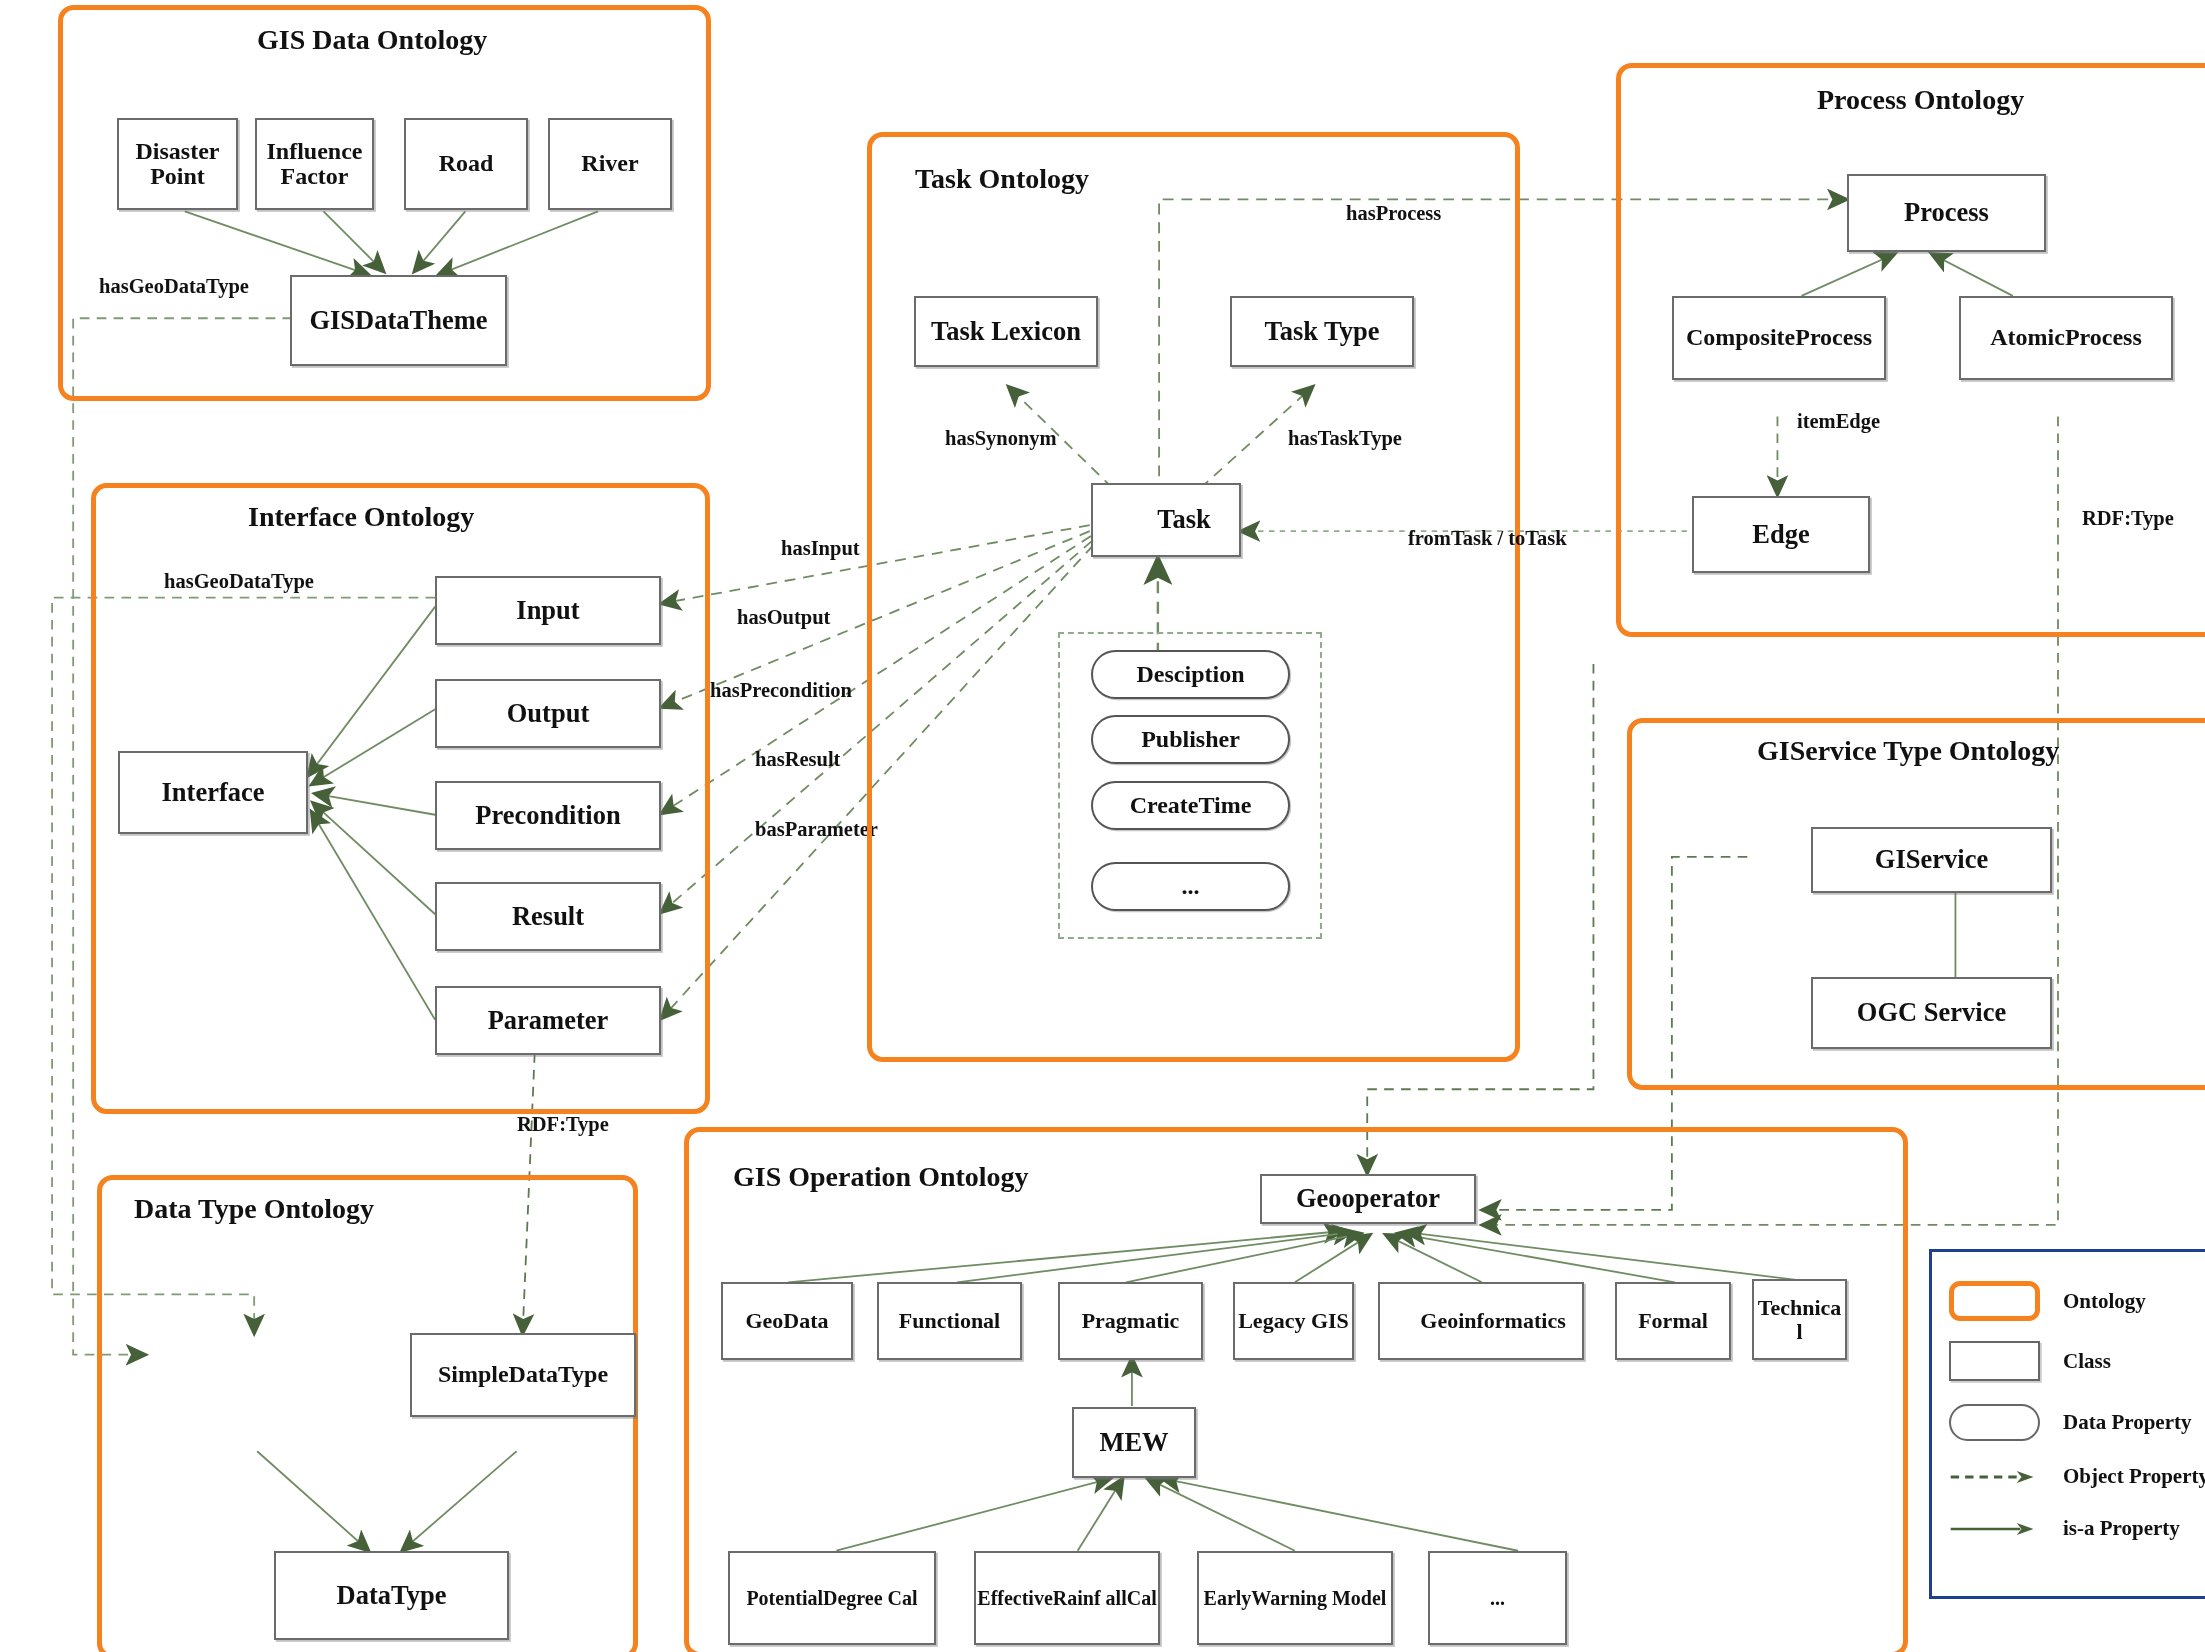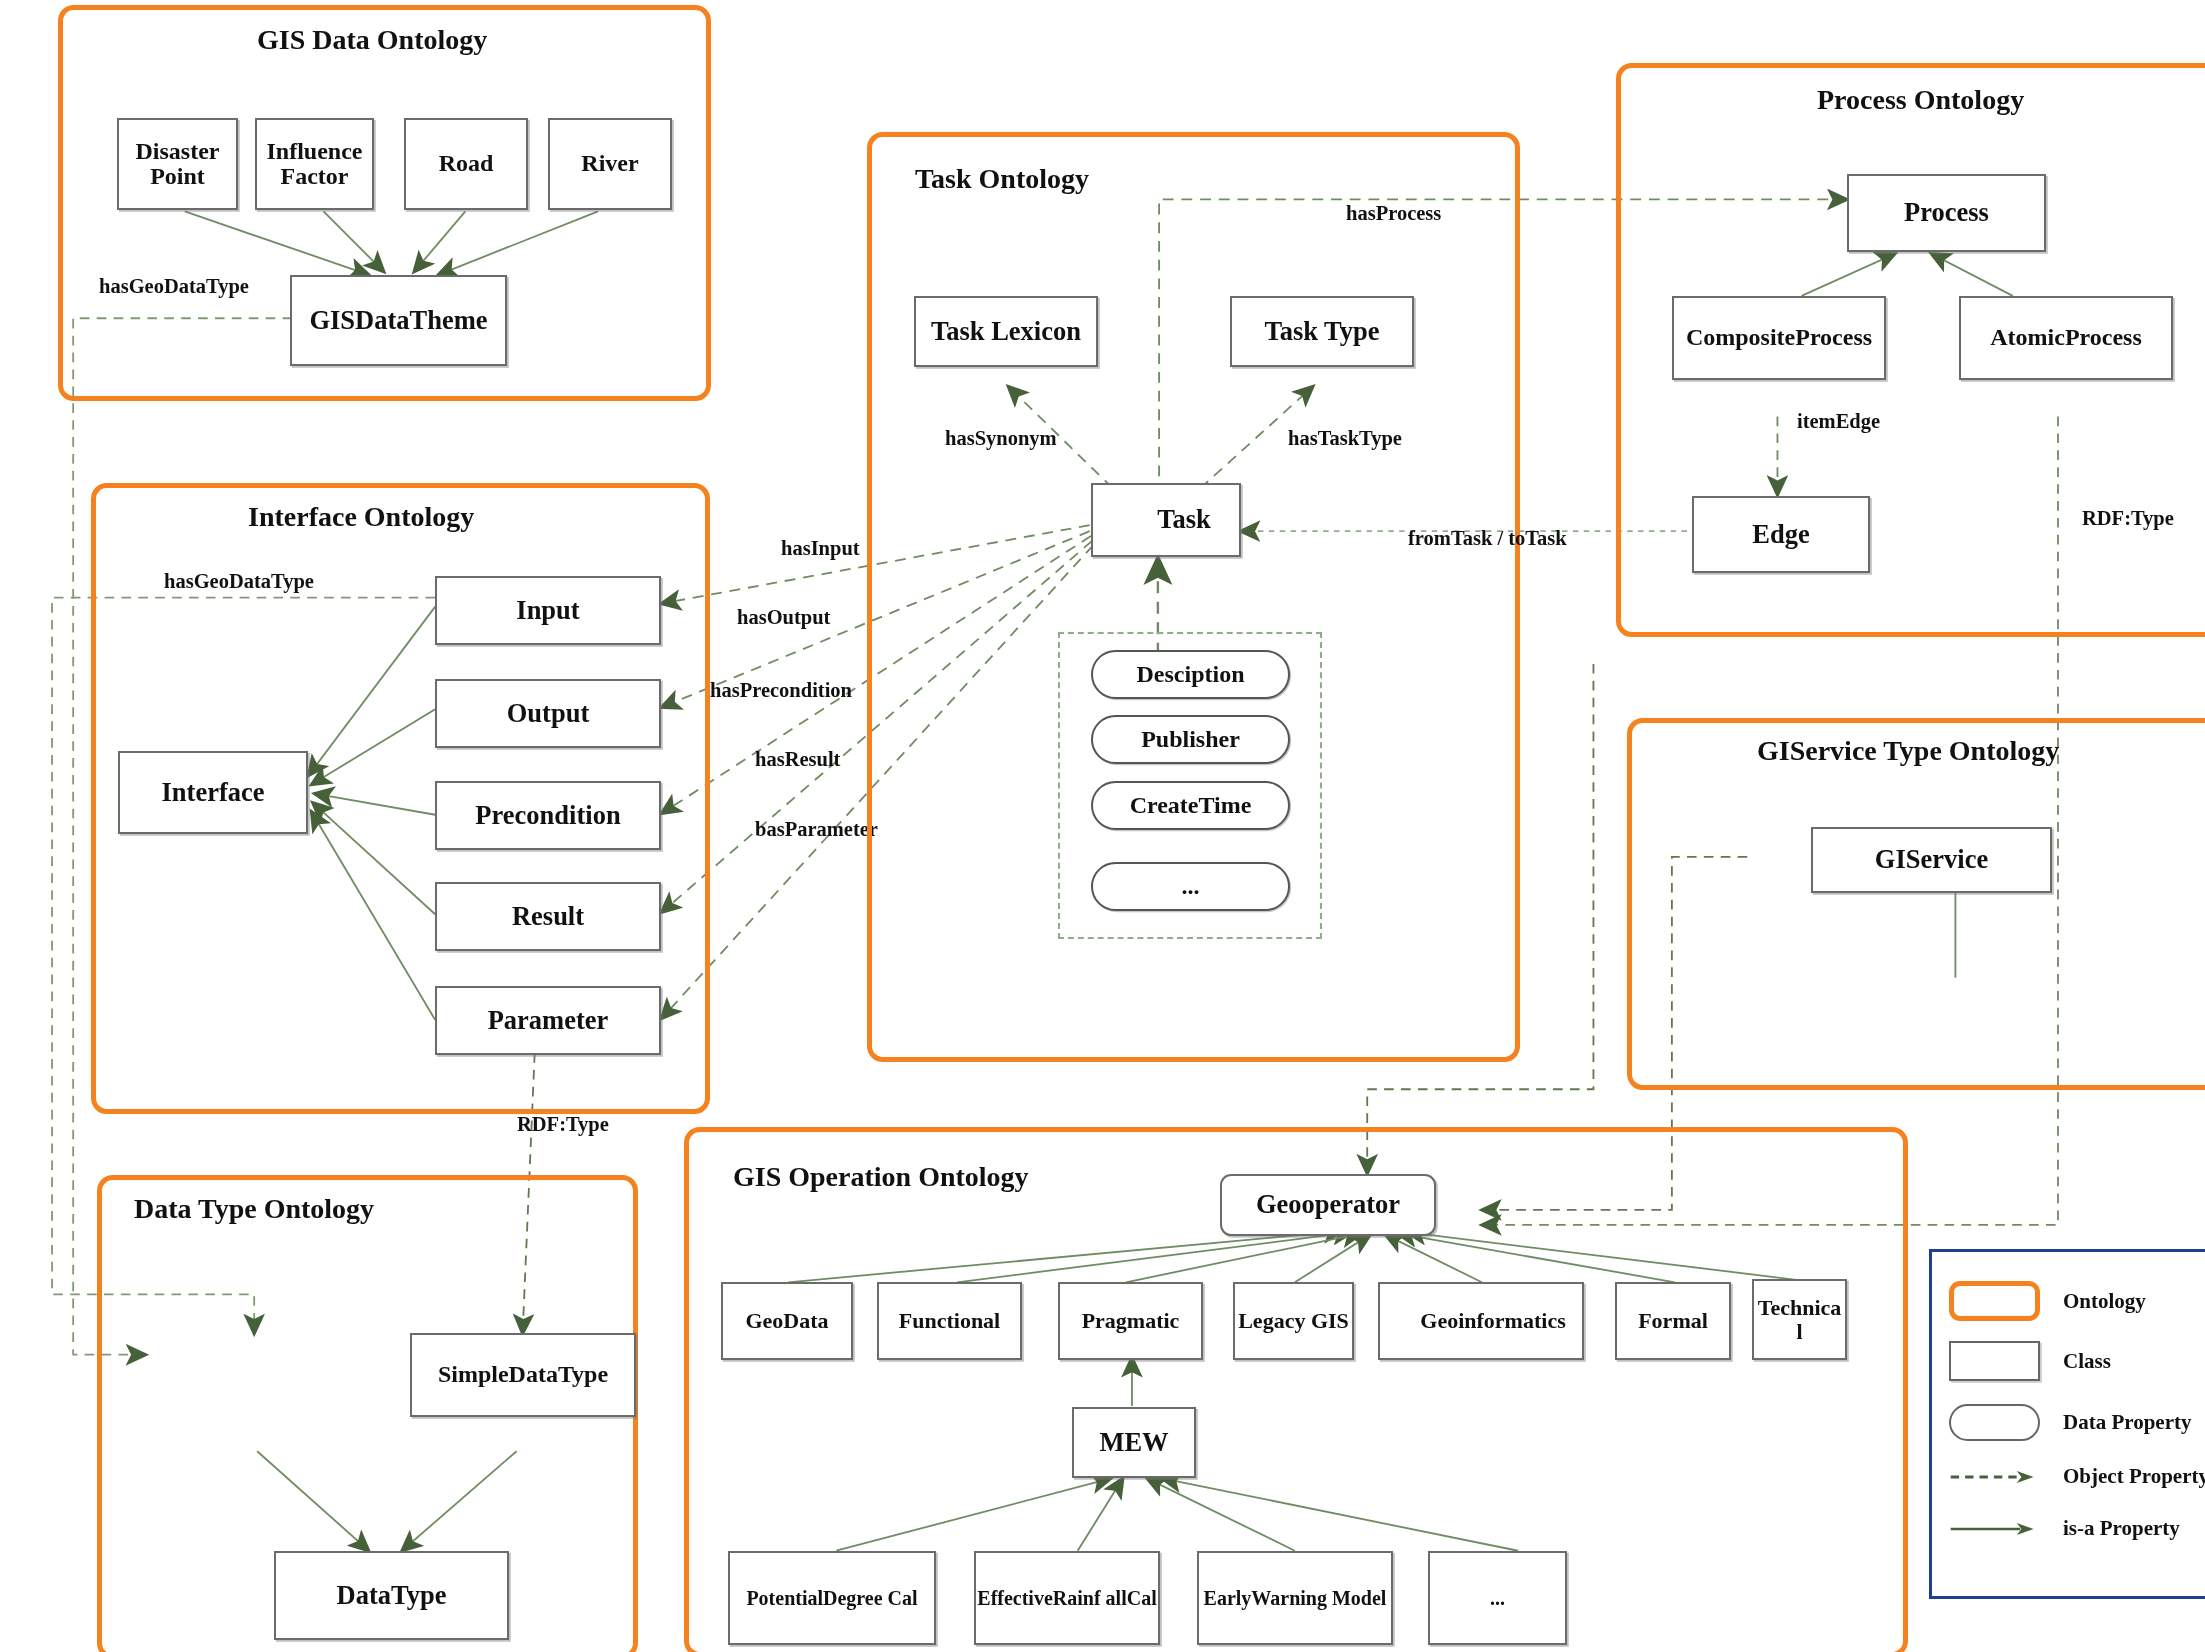--- a/index.html
+++ b/index.html
@@ -217,25 +217,26 @@
   <div class="cls mid" style="left:1919px;top:296px;width:214px;height:84px;">AtomicProcess</div>
   <div class="cls big" style="left:1652px;top:496px;width:178px;height:77px;">Edge</div>
 
   <div class="elabel" style="left:1757px;top:410px;">itemEdge</div>
   <div class="elabel" style="left:2042px;top:507px;">RDF:Type</div>
 
   <div class="ontology" style="left:1587px;top:718px;width:606px;height:362px;"></div>
   <div class="ont-title" style="left:1717px;top:735px;">GIService Type Ontology</div>
 
   <div class="cls big" style="left:1771px;top:827px;width:241px;height:66px;">GIService</div>
+  <div class="cls big" style="left:1771px;top:977px;width:241px;height:72px;">OGC Service</div>
 
   <div class="ontology" style="left:644px;top:1127px;width:1214px;height:520px;"></div>
   <div class="ont-title" style="left:693px;top:1161px;">GIS Operation Ontology</div>
 
-  <div class="cls big" style="left:1180px;top:1174px;width:216px;height:62px;border-radius:11px;">Geooperator</div>
+  <div class="cls big" style="left:1220px;top:1174px;width:216px;height:50px;">Geooperator</div>
 
   <div class="cls sm" style="left:681px;top:1282px;width:132px;height:78px;">GeoData</div>
   <div class="cls sm" style="left:837px;top:1282px;width:145px;height:78px;">Functional</div>
   <div class="cls sm" style="left:1018px;top:1282px;width:145px;height:78px;">Pragmatic</div>
   <div class="cls sm" style="left:1193px;top:1282px;width:121px;height:78px;">Legacy GIS</div>
   <div class="cls sm" style="left:1338px;top:1282px;width:206px;height:78px;padding-left:24px;">Geoinformatics</div>
   <div class="cls sm" style="left:1575px;top:1282px;width:116px;height:78px;">Formal</div>
   <div class="cls sm" style="left:1712px;top:1279px;width:95px;height:81px;">Technica l</div>
 
   <div class="cls big" style="left:1032px;top:1407px;width:124px;height:71px;">MEW</div>

